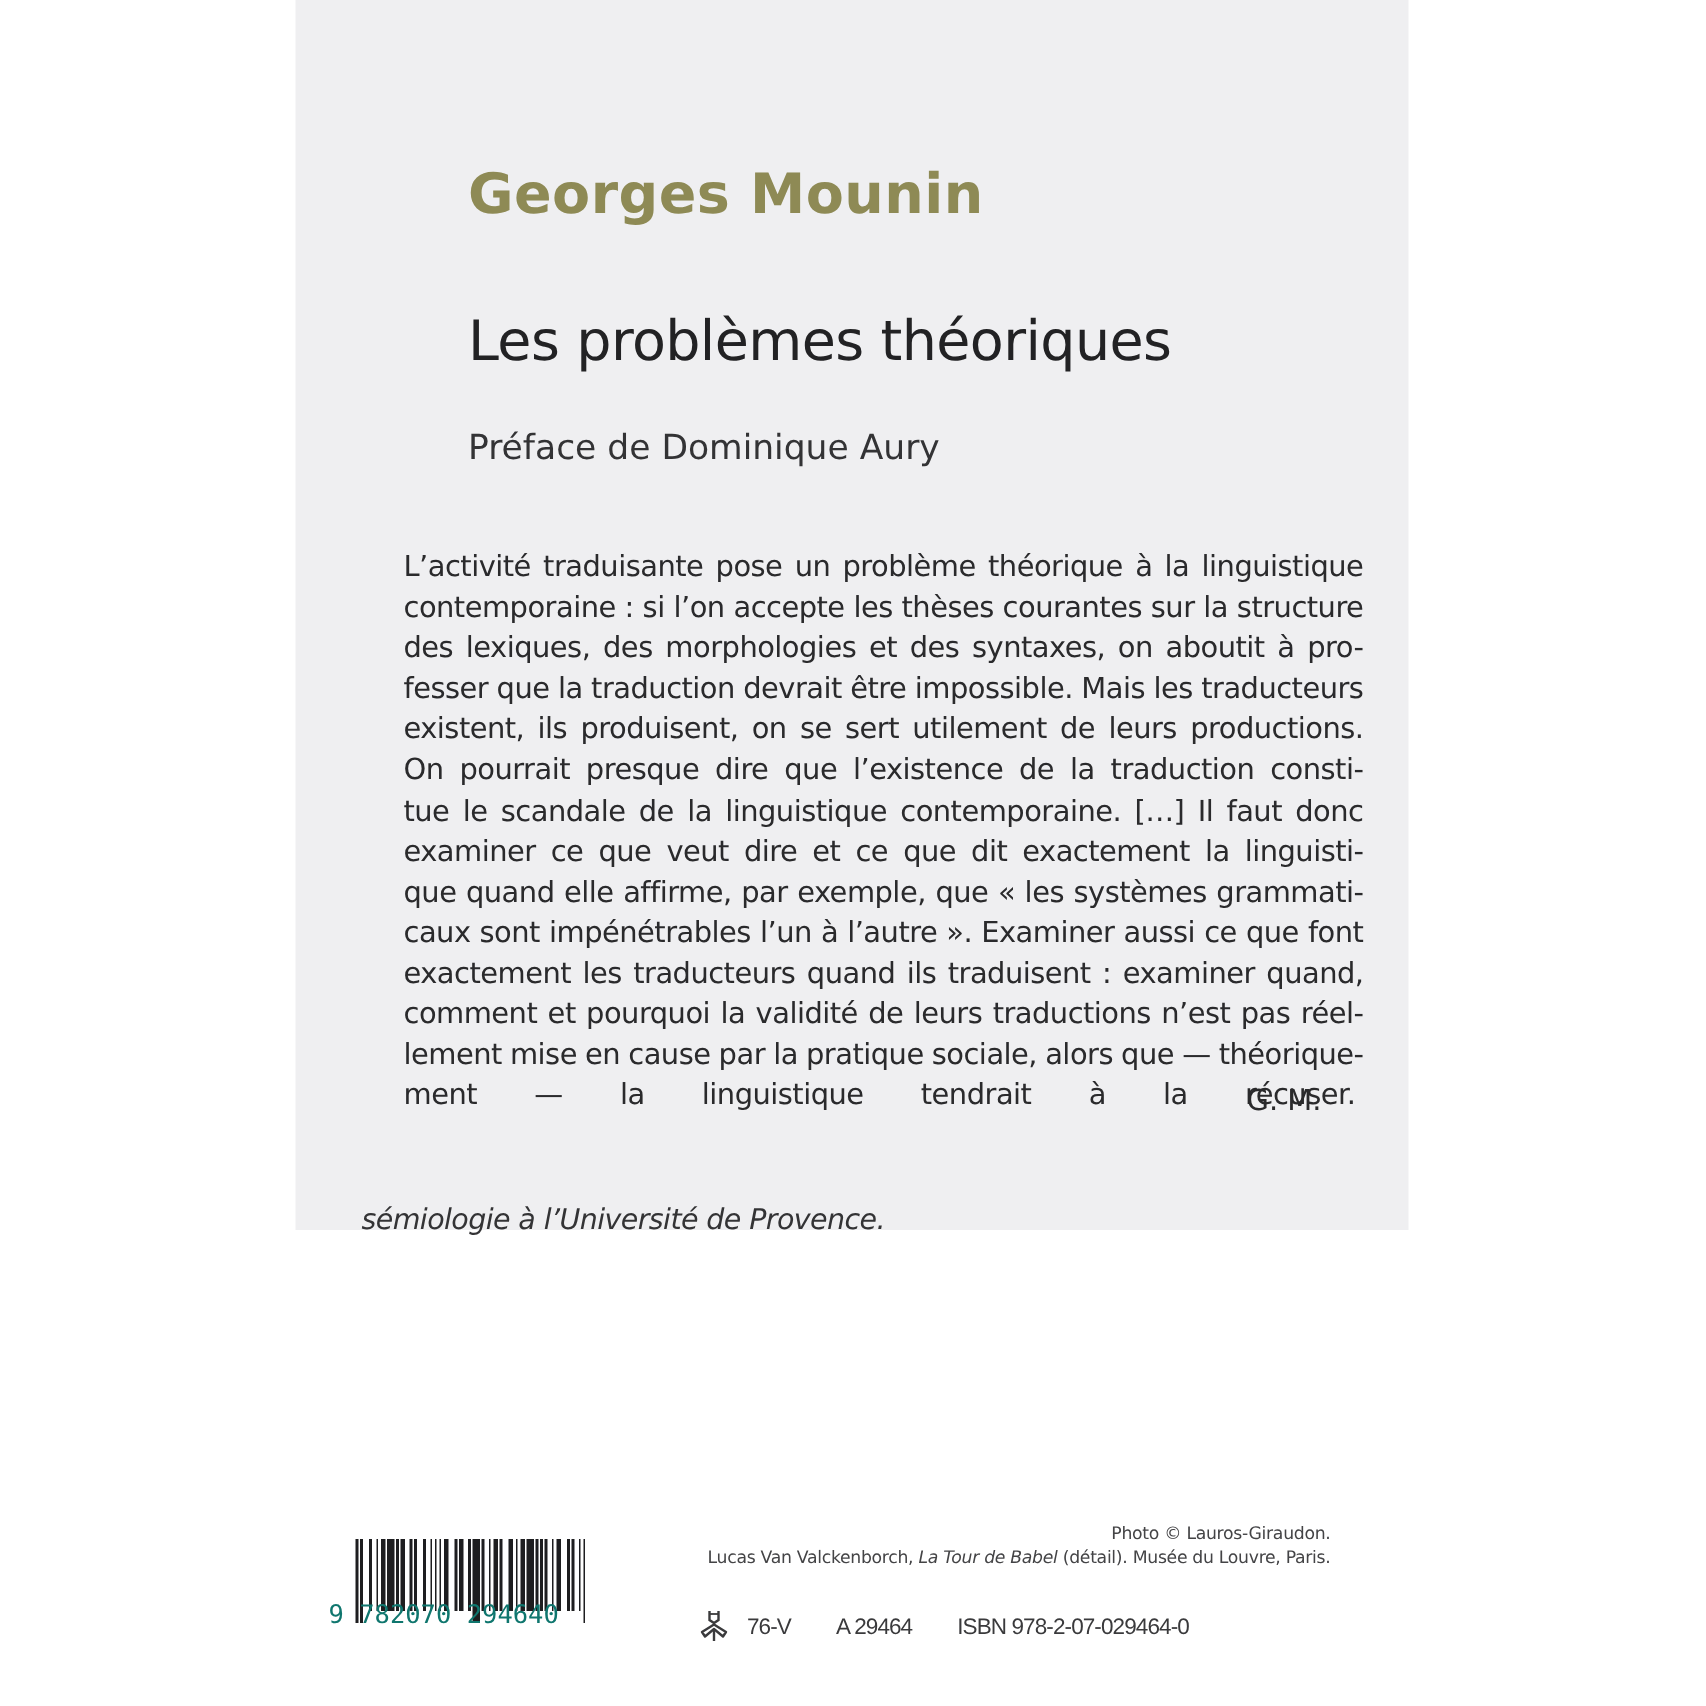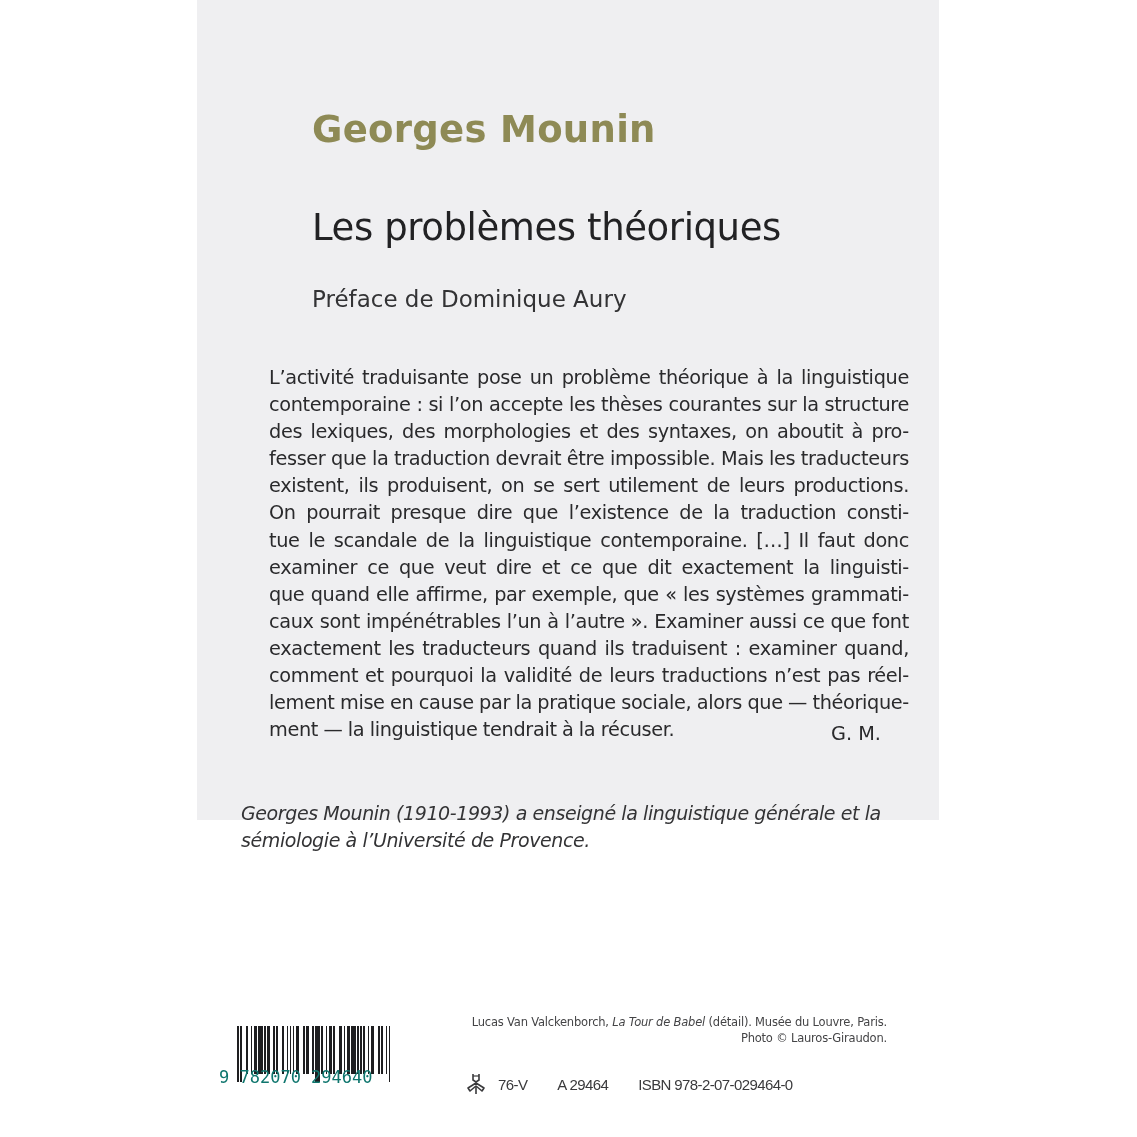--- a/index.html
+++ b/index.html
@@ -58,21 +58,21 @@
       color: #2a2a2c;
       letter-spacing: -0.35px;
       margin-left: 28px;
     }
     .blurb .line {
       display: flex;
       justify-content: space-between;
       white-space: pre;
     }
     .blurb .line span { display: inline-block; }
-    .blurb .line.last { justify-content: flex-start; }
+    .blurb .line.last { justify-content: space-between; }
     .blurb .line.last span { margin-right: 0.28em; }
     .signature {
       position: absolute;
       left: 44px;
       top: 722px;
       width: 640px;
       text-align: right;
       font-size: 19.3px;
       color: #2a2a2c;
     }
@@ -164,27 +164,26 @@
       <div class="line"><span>caux</span><span>sont</span><span>impénétrables</span><span>l’un</span><span>à</span><span>l’autre</span><span>».</span><span>Examiner</span><span>aussi</span><span>ce</span><span>que</span><span>font</span></div>
       <div class="line"><span>exactement</span><span>les</span><span>traducteurs</span><span>quand</span><span>ils</span><span>traduisent</span><span>:</span><span>examiner</span><span>quand,</span></div>
       <div class="line"><span>comment</span><span>et</span><span>pourquoi</span><span>la</span><span>validité</span><span>de</span><span>leurs</span><span>traductions</span><span>n’est</span><span>pas</span><span>réel-</span></div>
       <div class="line"><span>lement</span><span>mise</span><span>en</span><span>cause</span><span>par</span><span>la</span><span>pratique</span><span>sociale,</span><span>alors</span><span>que</span><span>—</span><span>théorique-</span></div>
       <div class="line last"><span>ment</span><span>—</span><span>la</span><span>linguistique</span><span>tendrait</span><span>à</span><span>la</span><span>récuser.</span></div>
     </div>
 
   <div class="signature">G. M.</div>
 
   <div class="bio">
-    <div>Georges Mounin (1910-1993) a enseigné la linguistique générale et la</div>
     <div>sémiologie à l’Université de Provence.</div>
   </div>
 
   <div class="credit">
+    <div>Photo © Lauros-Giraudon.</div>
     <div><span>Lucas Van Valckenborch, </span><i>La Tour de Babel</i><span> (détail). Musée du Louvre, Paris.</span></div>
-    <div>Photo © Lauros-Giraudon.</div>
   </div>
 
   <div class="barcode-bars" id="barcode">
       <div style="width: 1.5px; background: rgb(30, 30, 32); margin-bottom: -8px;"></div>
       <div style="width: 1.5px; background: transparent; margin-bottom: -8px;"></div>
       <div style="width: 1.5px; background: rgb(30, 30, 32); margin-bottom: -8px;"></div>
       <div style="width: 4.5px; background: transparent;"></div>
       <div style="width: 1.5px; background: rgb(30, 30, 32);"></div>
       <div style="width: 3px; background: transparent;"></div>
       <div style="width: 1.5px; background: rgb(30, 30, 32);"></div>

